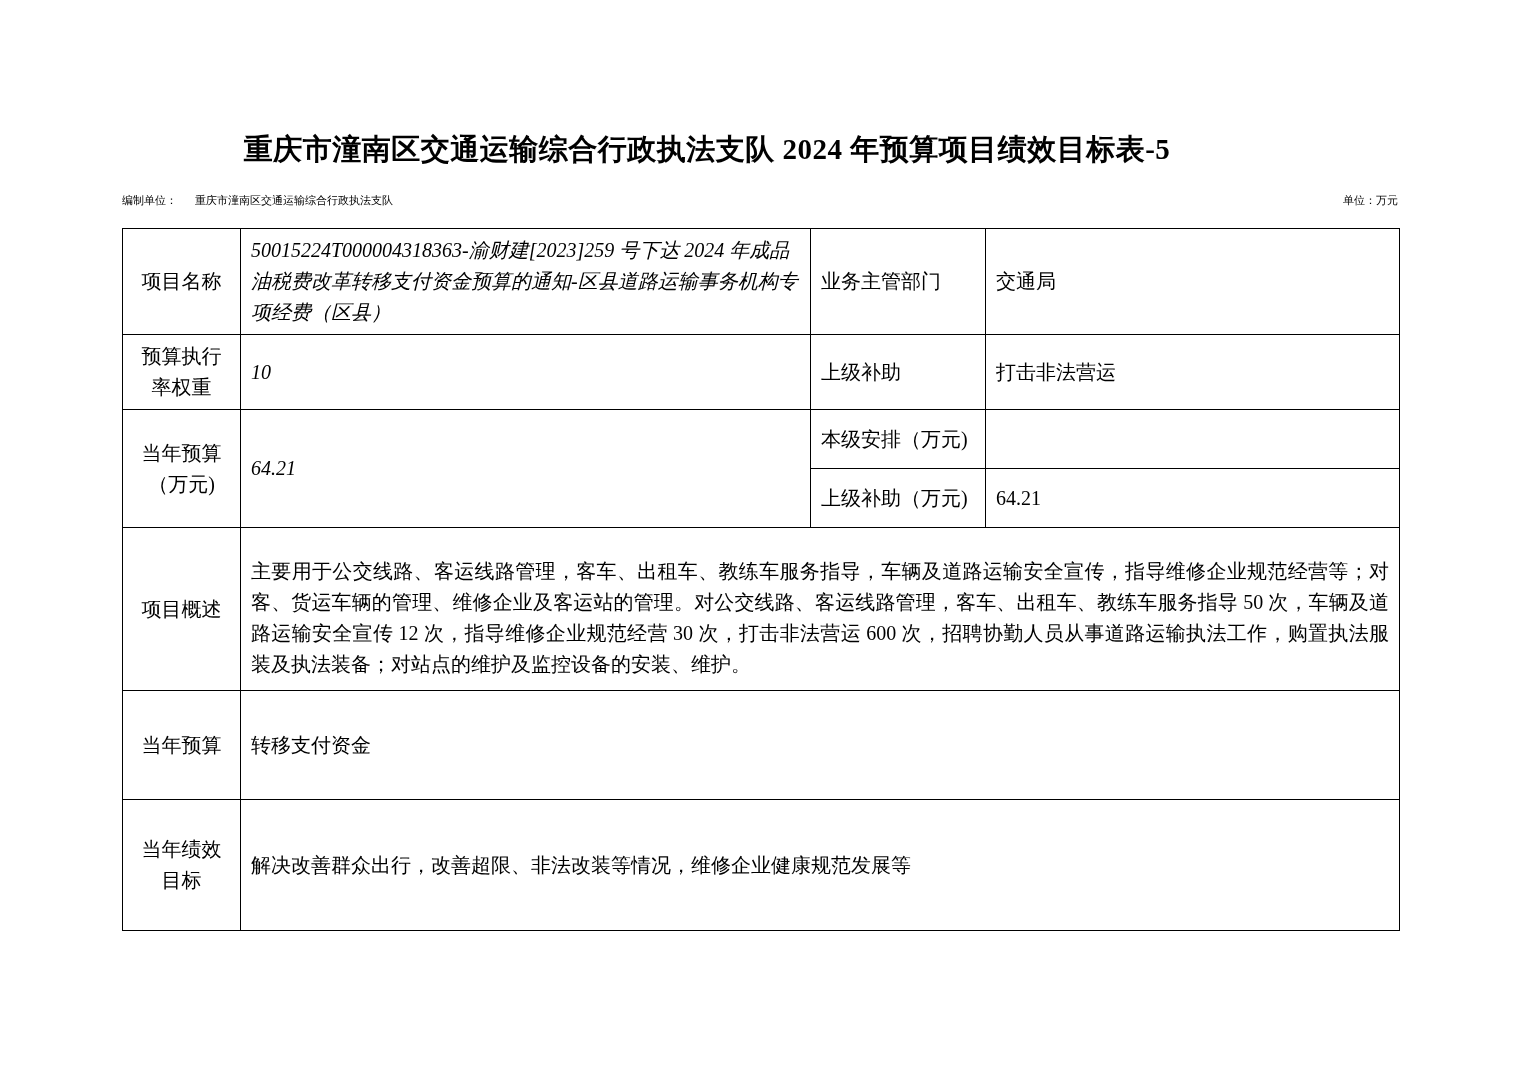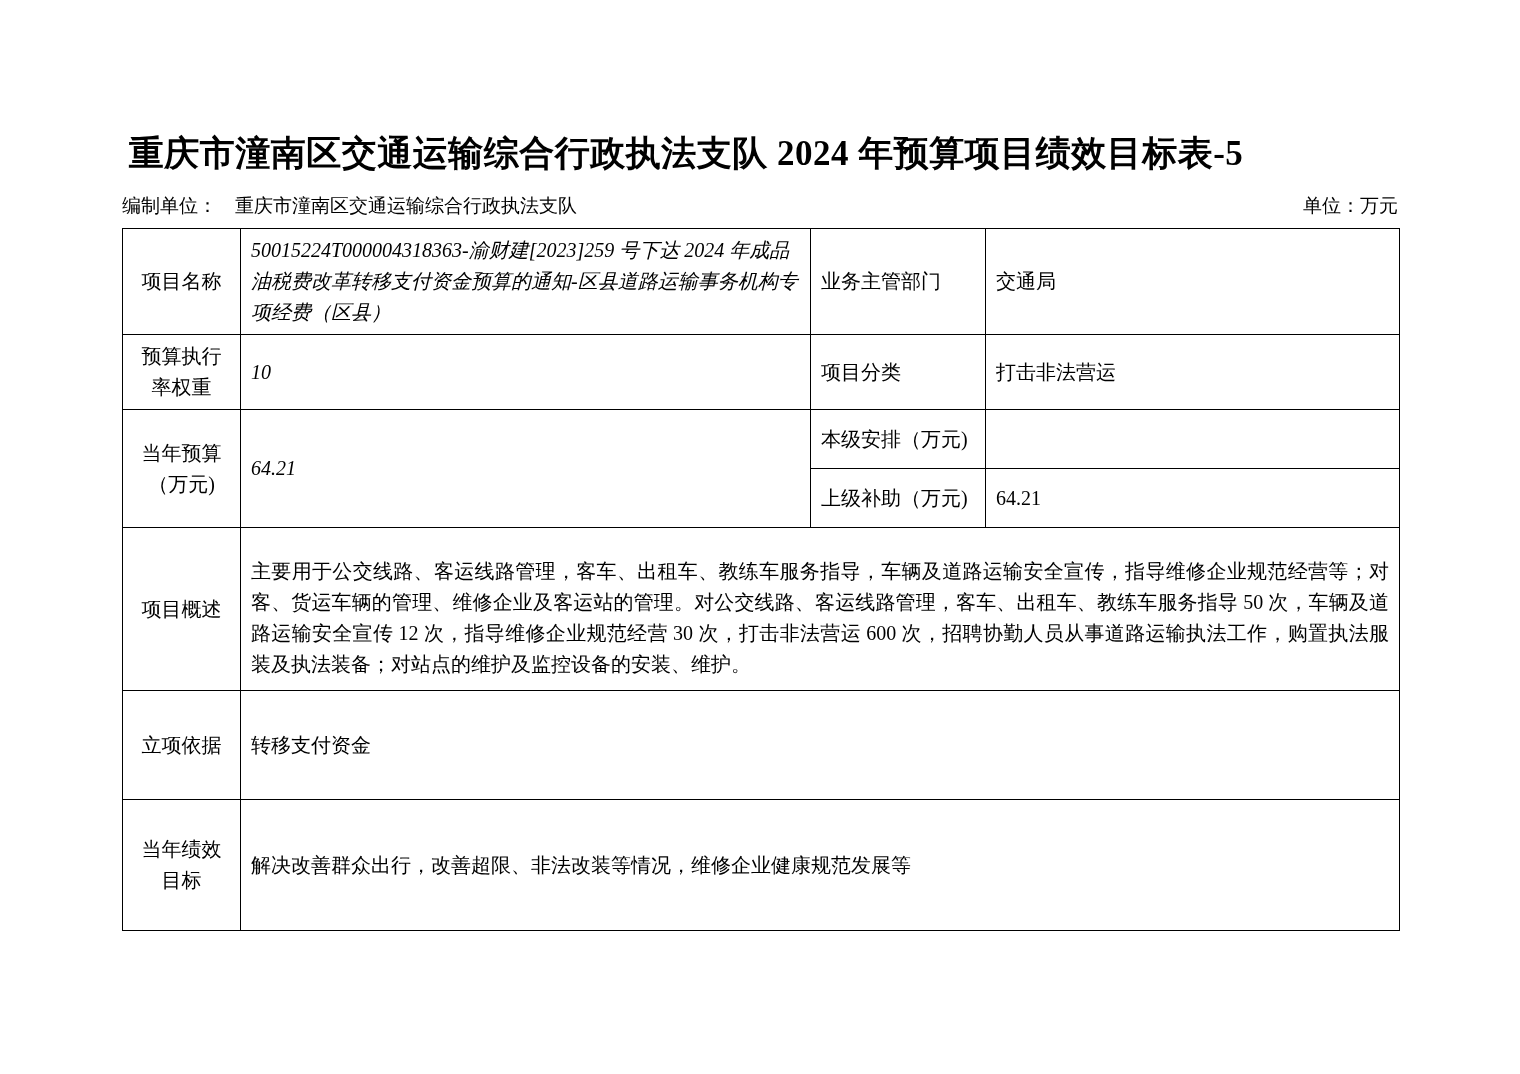--- a/index.html
+++ b/index.html
@@ -20,32 +20,33 @@
     width: 1520px;
     height: 1074px;
     box-sizing: border-box;
   }
   .doc-title {
     position: absolute;
     top: 130px;
     left: 0;
     width: 1372px;
     text-align: center;
-    font-size: 35px;
+    font-size: 29px;
     font-weight: bold;
     letter-spacing: 0.5px;
     font-family: "Liberation Serif", "DejaVu Serif", serif;
+    padding-left: 21px;
   }
   .meta-row {
     position: absolute;
     top: 193px;
     left: 122px;
     width: 1276px;
     height: 24px;
-    font-size: 19px;
+    font-size: 11px;
   }
   .meta-left {
     position: absolute;
     left: 0;
     top: 0;
     white-space: nowrap;
   }
   .meta-left .lbl { margin-right: 18px; }
   .meta-right {
     position: absolute;
@@ -129,39 +130,39 @@
     <tbody>
       <tr>
         <td class="label tall-80">项目名称</td>
         <td class="value-wide cell-top tall-80">50015224T000004318363-渝财建[2023]259 号下达 2024 年成品油税费改革转移支付资金预算的通知-区县道路运输事务机构专项经费（区县）</td>
         <td class="label2">业务主管部门</td>
         <td class="value2">交通局</td>
       </tr>
       <tr>
         <td class="label tall-62">预算执行率权重</td>
         <td class="value-wide">10</td>
-        <td class="label2">项目分类</td>
+        <td class="label2">上级补助</td>
         <td class="value2">打击非法营运</td>
       </tr>
       <tr>
         <td class="label tall-46" rowspan="2">当年预算（万元)</td>
         <td class="value-wide" rowspan="2">64.21</td>
         <td class="label2 tall-46">本级安排（万元)</td>
         <td class="value2"></td>
       </tr>
       <tr>
         <td class="label2 tall-46">上级补助（万元)</td>
         <td class="value2">64.21</td>
       </tr>
       <tr>
         <td class="label tall-150">项目概述</td>
         <td class="para cell-top" colspan="3" style="padding-top:24px;">主要用于公交线路、客运线路管理，客车、出租车、教练车服务指导，车辆及道路运输安全宣传，指导维修企业规范经营等；对客、货运车辆的管理、维修企业及客运站的管理。对公交线路、客运线路管理，客车、出租车、教练车服务指导 50 次，车辆及道路运输安全宣传 12 次，指导维修企业规范经营 30 次，打击非法营运 600 次，招聘协勤人员从事道路运输执法工作，购置执法服装及执法装备；对站点的维护及监控设备的安装、维护。</td>
       </tr>
       <tr>
-        <td class="label tall-96">立项依据</td>
+        <td class="label tall-96">当年预算</td>
         <td colspan="3">转移支付资金</td>
       </tr>
       <tr>
         <td class="label tall-118">当年绩效目标</td>
         <td class="para" colspan="3">解决改善群众出行，改善超限、非法改装等情况，维修企业健康规范发展等</td>
       </tr>
     </tbody>
   </table>
 
 

